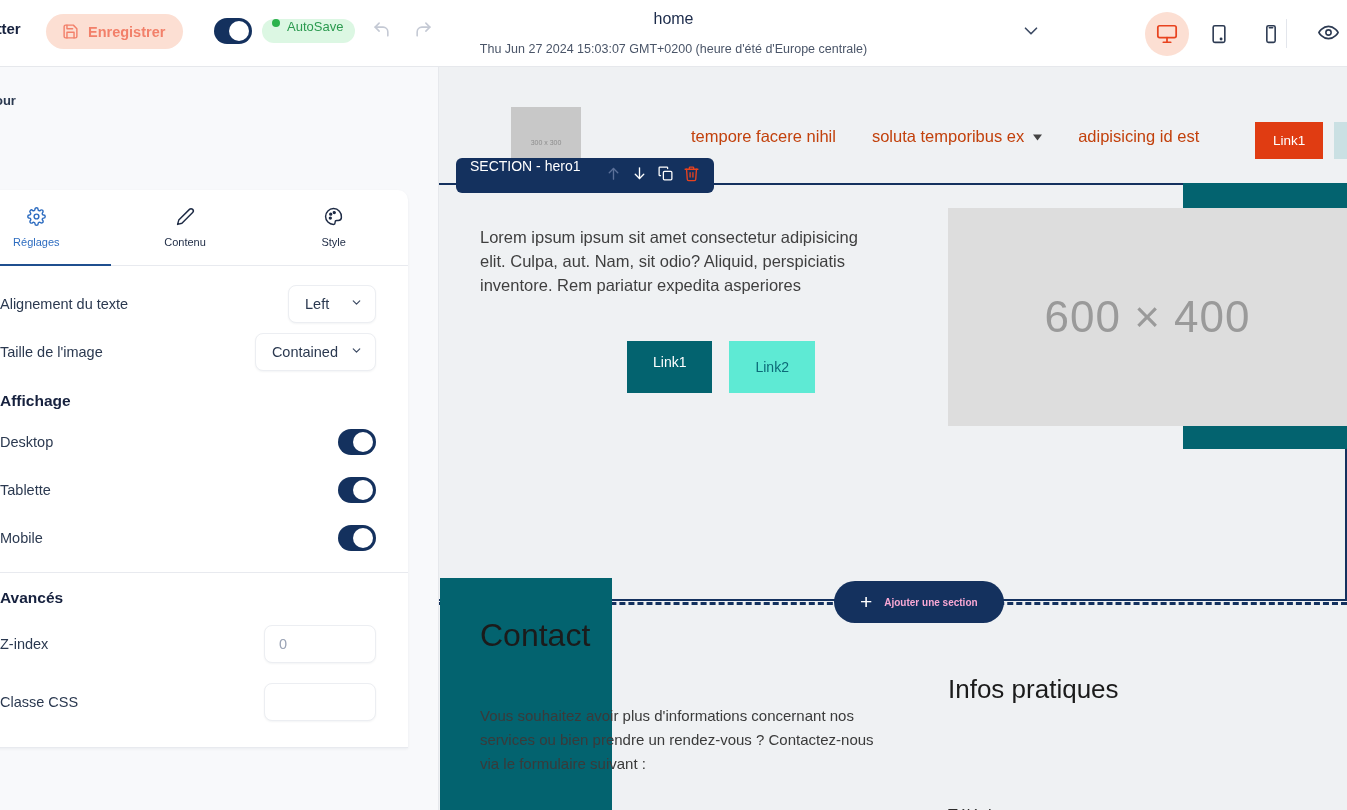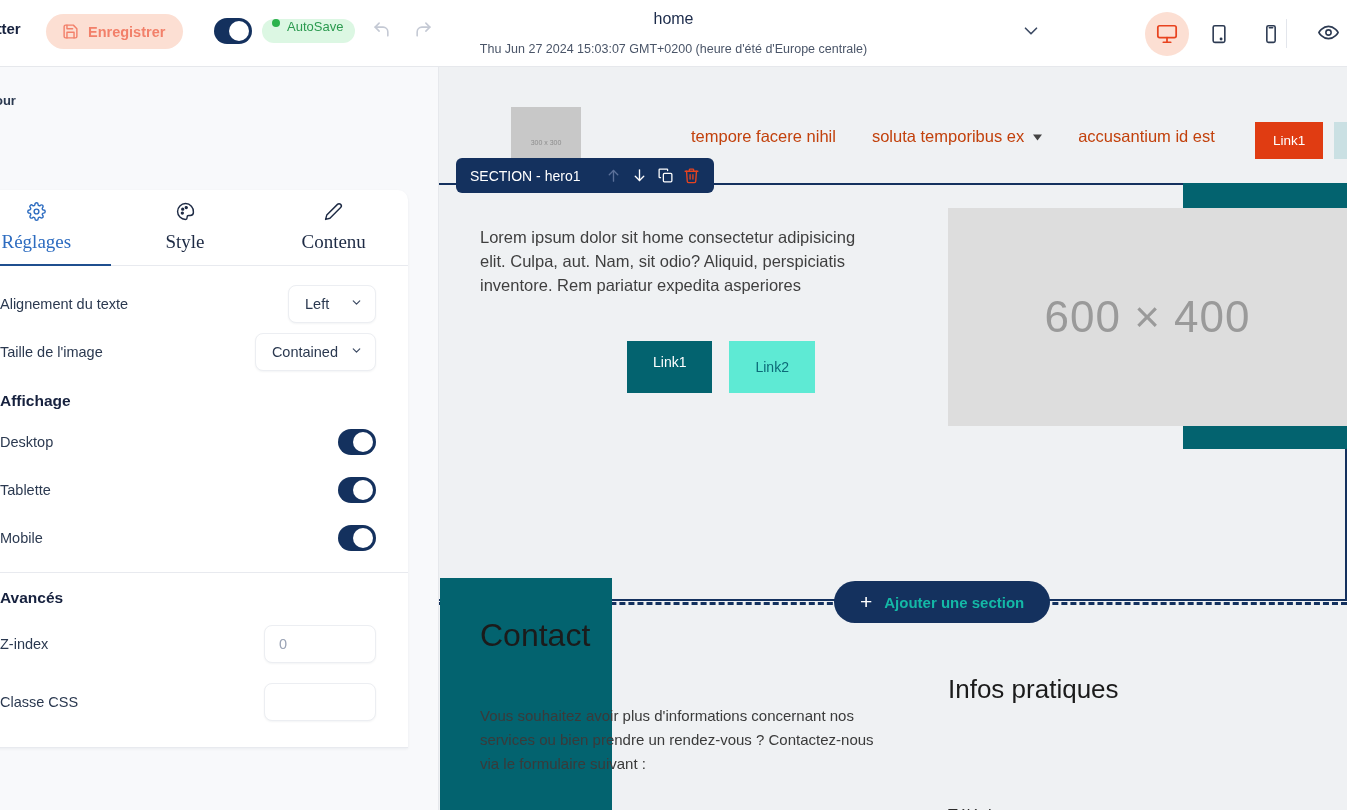--- a/index.html
+++ b/index.html
@@ -109,21 +109,21 @@
     box-shadow: 0 1px 3px rgba(20,30,60,.06);
   }
   .tabs {
     display: flex; border-bottom: 1px solid #e8eaef; height: 76px;
   }
   .tab {
     flex: 1; display: flex; flex-direction: column;
     align-items: center; justify-content: center; gap: 6px;
     cursor: pointer; color: #1d2a44; position: relative;
   }
-  .tab .lbl { font-size: 19px; font-family: Liberation Serif, serif; }
+  .tab .lbl { font-size: 11px; }
   .tab.active { color: #2d6cc0; }
   .tab.active::after {
     content:""; position: absolute; left: 0; right: 0; bottom: -1px;
     height: 2px; background: #1f4f8f;
   }
 
   .row {
     display: flex; align-items: center; justify-content: space-between;
     padding: 0 32px 0 38px; height: 48px;
   }
@@ -196,21 +196,21 @@
   
   .hero-wrap {
     position: absolute; left: 0; top: 116px;
     width: 908px; height: 418px;
     border: 2px solid #14315e;
     border-left: none;
   }
   .sec-toolbar {
     position: absolute; left: 17px; top: -27px;
     height: 35px; background: #14315e; border-radius: 6px;
-    display: flex; align-items: center; gap: 0; padding: 0 10px 0 14px;
+    display: flex; gap: 0; padding: 0 10px 0 14px;
     z-index: 6;
   }
   .sec-toolbar .nm { font-size: 14px; color: #ffffff; margin-right: 20px; white-space: nowrap; }
   .sec-toolbar .ico { width: 26px; height: 30px; display:flex; align-items:center; justify-content:center; cursor: pointer; }
   .sec-toolbar .ico.up { color: #5b7099; }
   .sec-toolbar .ico.dn { color: #ffffff; }
   .sec-toolbar .ico.dup { color: #ffffff; }
   .sec-toolbar .ico.del { color: #e8431f; }
   .hero-text {
     position: absolute; left: 41px; top: 158px; width: 400px;
@@ -243,21 +243,21 @@
     position: absolute; left: 0; top: 0; width: 908px;
     border-top: 3px dashed #14315e;
   }
   .addsec-btn {
     position: absolute; left: 395px; top: -21px;
     height: 42px; background: #14315e; border-radius: 21px;
     display: flex; align-items: center; gap: 12px;
     padding: 0 26px; cursor: pointer;
   }
   .addsec-btn .plus { color: #fff; font-size: 21px; line-height: 1; margin-top: -2px; }
-  .addsec-btn .lbl { color: #14b8a6; font-size: 15px; font-weight: bold; white-space: nowrap; }
+  .addsec-btn .lbl { color: #f9a8d4; font-size: 10px; font-weight: bold; white-space: nowrap; }
 
   
   .contact-sec { position: absolute; left: 0; top: 511px; width: 908px; height: 232px; }
   .teal-panel {
     position: absolute; left: 1px; top: 0; width: 172px; height: 232px;
     background: #03636f;
   }
   .contact-title {
     position: absolute; left: 41px; top: 39px;
     font-size: 32px; color: #1b1b1b; white-space: nowrap;
@@ -364,35 +364,35 @@
           <svg width="19" height="19" viewBox="0 0 24 24" fill="none" stroke="currentColor" stroke-width="1.8" stroke-linecap="round" stroke-linejoin="round">
             <circle cx="12" cy="12" r="3"></circle>
             <path d="M19.4 15a1.65 1.65 0 0 0 .33 1.82l.06.06a2 2 0 1 1-2.83 2.83l-.06-.06a1.65 1.65 0 0 0-1.82-.33 1.65 1.65 0 0 0-1 1.51V21a2 2 0 0 1-4 0v-.09A1.65 1.65 0 0 0 9 19.4a1.65 1.65 0 0 0-1.82.33l-.06.06a2 2 0 1 1-2.83-2.83l.06-.06a1.65 1.65 0 0 0 .33-1.82 1.65 1.65 0 0 0-1.51-1H3a2 2 0 0 1 0-4h.09A1.65 1.65 0 0 0 4.6 9a1.65 1.65 0 0 0-.33-1.82l-.06-.06a2 2 0 1 1 2.83-2.83l.06.06A1.65 1.65 0 0 0 9 4.6h.09A1.65 1.65 0 0 0 10 3.09V3a2 2 0 0 1 4 0v.09a1.65 1.65 0 0 0 1 1.51 1.65 1.65 0 0 0 1.82-.33l.06-.06a2 2 0 1 1 2.83 2.83l-.06.06A1.65 1.65 0 0 0 19.4 9v.09a1.65 1.65 0 0 0 1.51 1H21a2 2 0 0 1 0 4h-.09a1.65 1.65 0 0 0-1.51 1z"></path>
           </svg>
         </span>
         <span class="lbl">Réglages</span>
       </div>
       <div class="tab">
         <span>
           <svg width="19" height="19" viewBox="0 0 24 24" fill="none" stroke="currentColor" stroke-width="1.8" stroke-linecap="round" stroke-linejoin="round">
+            <path d="M17 3a2.8 2.8 0 0 1 4 4L7.5 20.5 2 22l1.5-5.5z"></path>
+          </svg>
+        </span>
+        <span class="lbl">Contenu</span>
+      </div>
+      <div class="tab">
+        <span>
+          <svg width="19" height="19" viewBox="0 0 24 24" fill="none" stroke="currentColor" stroke-width="1.8" stroke-linecap="round" stroke-linejoin="round">
             <path d="M12 2a10 10 0 1 0 0 20c1.1 0 2-.9 2-2v-1a2 2 0 0 1 2-2h2a4 4 0 0 0 4-4 10 10 0 0 0-10-11z"></path>
             <circle cx="8.5" cy="9" r="1.2" fill="currentColor"></circle>
               <circle cx="13" cy="7" r="1.2" fill="currentColor"></circle>
               <circle cx="8" cy="14" r="1.2" fill="currentColor"></circle>
           </svg>
         </span>
         <span class="lbl">Style</span>
-      </div>
-      <div class="tab">
-        <span>
-          <svg width="19" height="19" viewBox="0 0 24 24" fill="none" stroke="currentColor" stroke-width="1.8" stroke-linecap="round" stroke-linejoin="round">
-            <path d="M17 3a2.8 2.8 0 0 1 4 4L7.5 20.5 2 22l1.5-5.5z"></path>
-          </svg>
-        </span>
-        <span class="lbl">Contenu</span>
       </div>
     </div>
 
     <div style="height:14px"></div>
 
     <div class="row">
       <span class="lbl">Alignement du texte</span>
       <div class="select">
         <span>Left</span>
         <span>
@@ -459,21 +459,21 @@
       </a>
       <a href="#">
         <span>soluta temporibus ex</span>
         <span>
           <svg width="9" height="9" viewBox="0 0 12 8" fill="#444">
               <polygon points="0,0 12,0 6,8"></polygon>
             </svg>
         </span>
       </a>
       <a href="#">
-        <span>accusantium id est</span>
+        <span>adipisicing id est</span>
       </a>
     </div>
     <div class="navbtn1">Link1</div>
     <div class="navbtn2">Link2</div>
   </div>
 
   <div class="hero-wrap">
     <div class="sec-toolbar">
       <span class="nm">SECTION - hero1</span>
       <span class="ico up">
@@ -504,21 +504,21 @@
       </span>
     </div>
   </div>
 
   <div class="teal-band-top"></div>
   <div class="img-ph">
     <span>600 × 400</span>
   </div>
   <div class="teal-band-bot"></div>
 
-  <div class="hero-text">Lorem ipsum dolor sit home consectetur adipisicing elit. Culpa, aut. Nam, sit odio? Aliquid, perspiciatis inventore. Rem pariatur expedita asperiores</div>
+  <div class="hero-text">Lorem ipsum ipsum sit amet consectetur adipisicing elit. Culpa, aut. Nam, sit odio? Aliquid, perspiciatis inventore. Rem pariatur expedita asperiores</div>
   <div class="hero-btns">
     <div class="hero-btn1">Link1</div>
     <div class="hero-btn2">Link2</div>
   </div>
 
   <div class="addsec-line">
     <div class="dash"></div>
     <div class="addsec-btn">
       <span class="plus">+</span>
       <span class="lbl">Ajouter une section</span>

